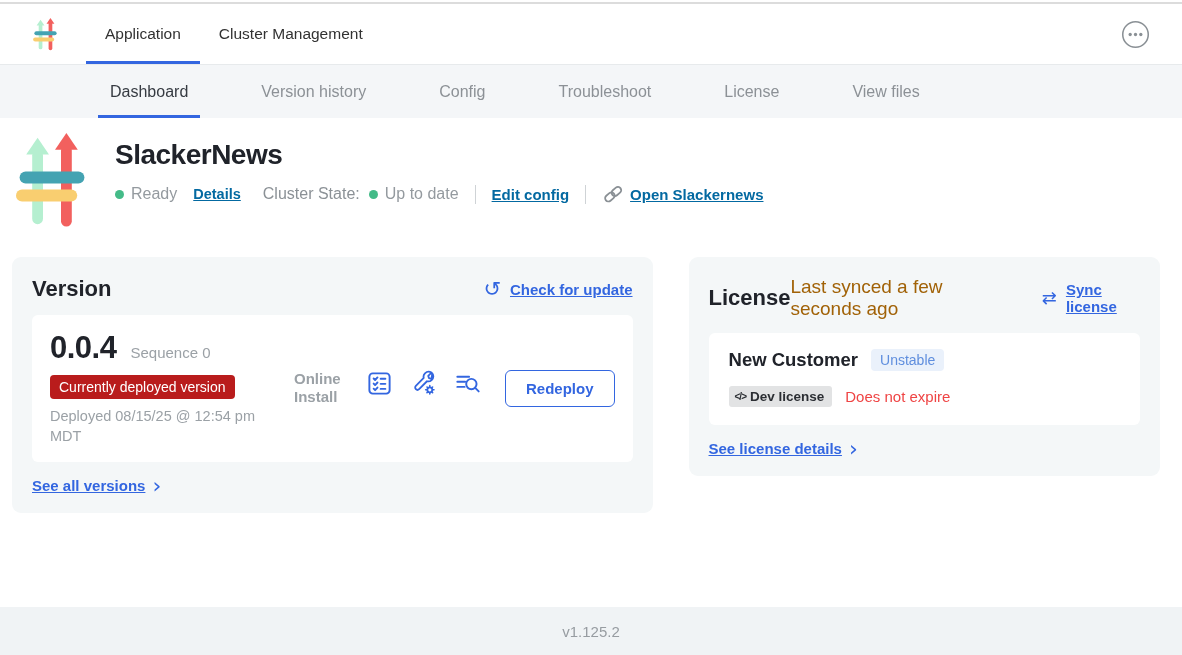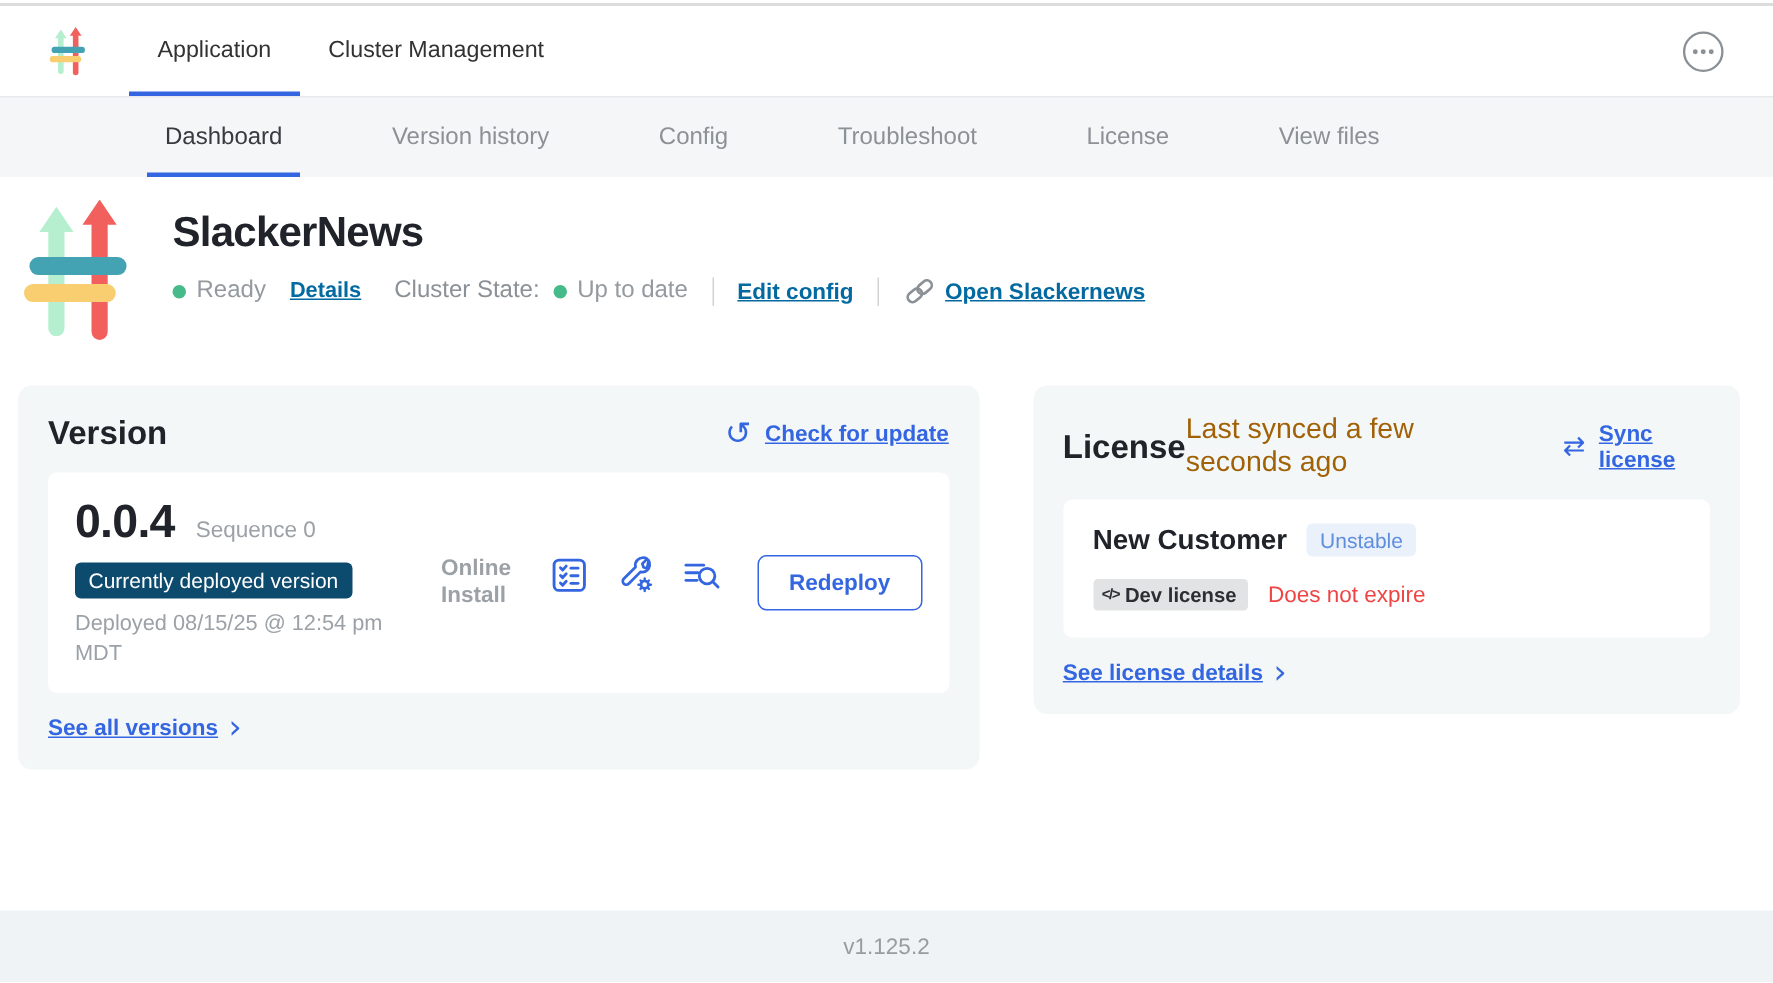--- a/index.html
+++ b/index.html
@@ -66,21 +66,21 @@
   .glyph-icon { font-family:"DejaVu Sans", sans-serif; color:#3366e0; font-size:18px; line-height:1; font-weight:400; }
   .inner-card { background:#fff; border-radius:6px; margin-top:13px; }
 
   
   .version-inner { padding:15px 18px 16px 18px; display:flex; align-items:center; }
   .version-left { width:236px; flex:0 0 auto; }
   .version-num-row { display:flex; align-items:baseline; }
   .version-number { font-size:31px; font-weight:800; color:#20232a; letter-spacing:-0.5px; }
   .sequence { margin-left:14px; font-size:15px; color:#9ba1a6; }
   .deployed-badge {
-    display:inline-block; margin-top:9px; background:#0c4a6e; color:#fff;
+    display:inline-block; margin-top:9px; background:#b91c1c; color:#fff;
     font-size:14px; padding:4px 9px; border-radius:4px;
   }
   .deployed-at { margin-top:8px; font-size:14.5px; color:#9ba1a6; line-height:1.35; width:232px; }
   .version-right { display:flex; align-items:flex-start; gap:17px; margin-left:8px; }
   .install-type { width:55px; font-size:15px; font-weight:700; color:#9ba1a6; line-height:1.2; }
   .vc-icon { display:flex; align-items:center; cursor:pointer; color:#3366e0; }
   .redeploy-btn {
     margin-left:6px; background:#fff; border:1.5px solid #3366e0; border-radius:6px;
     color:#3366e0; font-weight:700; font-size:15px; padding:9px 20px; cursor:pointer;
     font-family:"Liberation Sans", sans-serif;

